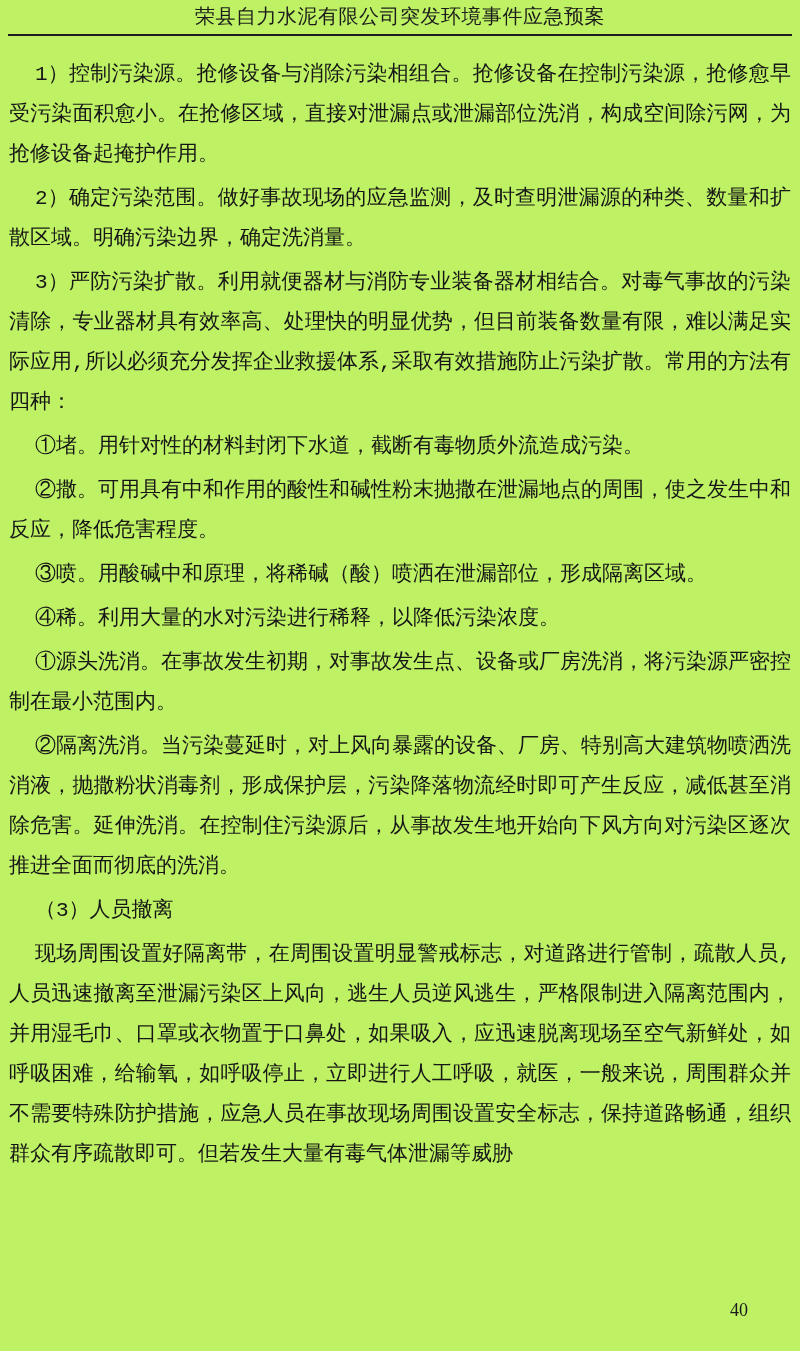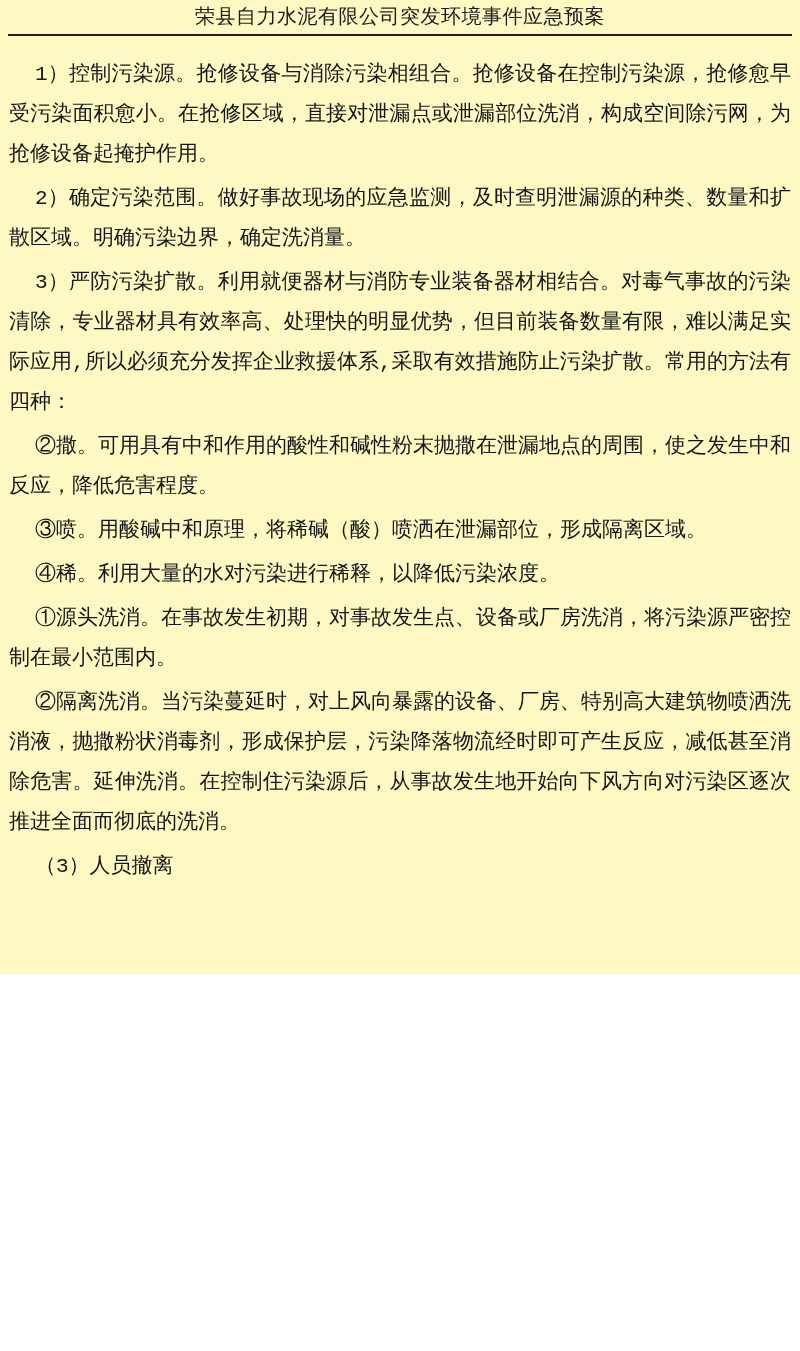--- a/index.html
+++ b/index.html
@@ -4,23 +4,23 @@
 <style>
   * { box-sizing: border-box; }
   html, body {
     margin: 0;
     padding: 0;
     background: #ffffff;
   }
   .page {
     position: relative;
     width: 800px;
-    height: 974px;
+    height: 1351px;
     margin: 0 auto;
-    background: #fef9c3;
+    background: #bef264;
     overflow: hidden;
     font-family: "Liberation Serif", "DejaVu Serif", serif;
     color: #161616;
   }
   .doc-header {
     margin: 0 8px;
     padding: 3px 0 4px 0;
     border-bottom: 2.5px solid #1d1d1d;
     text-align: center;
   }
@@ -56,23 +56,25 @@
 <div class="page">
 
   <div class="doc-header">
     <span class="title">荣县自力水泥有限公司突发环境事件应急预案</span>
   </div>
 
   <div class="doc-body">
     <p>1）控制污染源。抢修设备与消除污染相组合。抢修设备在控制污染源，抢修愈早受污染面积愈小。在抢修区域，直接对泄漏点或泄漏部位洗消，构成空间除污网，为抢修设备起掩护作用。</p>
     <p>2）确定污染范围。做好事故现场的应急监测，及时查明泄漏源的种类、数量和扩散区域。明确污染边界，确定洗消量。</p>
     <p>3）严防污染扩散。利用就便器材与消防专业装备器材相结合。对毒气事故的污染清除，专业器材具有效率高、处理快的明显优势，但目前装备数量有限，难以满足实际应用,所以必须充分发挥企业救援体系,采取有效措施防止污染扩散。常用的方法有四种：</p>
+    <p>①堵。用针对性的材料封闭下水道，截断有毒物质外流造成污染。</p>
     <p>②撒。可用具有中和作用的酸性和碱性粉末抛撒在泄漏地点的周围，使之发生中和反应，降低危害程度。</p>
     <p>③喷。用酸碱中和原理，将稀碱（酸）喷洒在泄漏部位，形成隔离区域。</p>
     <p>④稀。利用大量的水对污染进行稀释，以降低污染浓度。</p>
     <p>①源头洗消。在事故发生初期，对事故发生点、设备或厂房洗消，将污染源严密控制在最小范围内。</p>
     <p>②隔离洗消。当污染蔓延时，对上风向暴露的设备、厂房、特别高大建筑物喷洒洗消液，抛撒粉状消毒剂，形成保护层，污染降落物流经时即可产生反应，减低甚至消除危害。延伸洗消。在控制住污染源后，从事故发生地开始向下风方向对污染区逐次推进全面而彻底的洗消。</p>
     <p>（3）人员撤离</p>
+    <p>现场周围设置好隔离带，在周围设置明显警戒标志，对道路进行管制，疏散人员,人员迅速撤离至泄漏污染区上风向，逃生人员逆风逃生，严格限制进入隔离范围内，并用湿毛巾、口罩或衣物置于口鼻处，如果吸入，应迅速脱离现场至空气新鲜处，如呼吸困难，给输氧，如呼吸停止，立即进行人工呼吸，就医，一般来说，周围群众并不需要特殊防护措施，应急人员在事故现场周围设置安全标志，保持道路畅通，组织群众有序疏散即可。但若发生大量有毒气体泄漏等威胁</p>
   </div>
 
   <div class="page-number">40</div>
 
 </div>
 
 </body></html>

